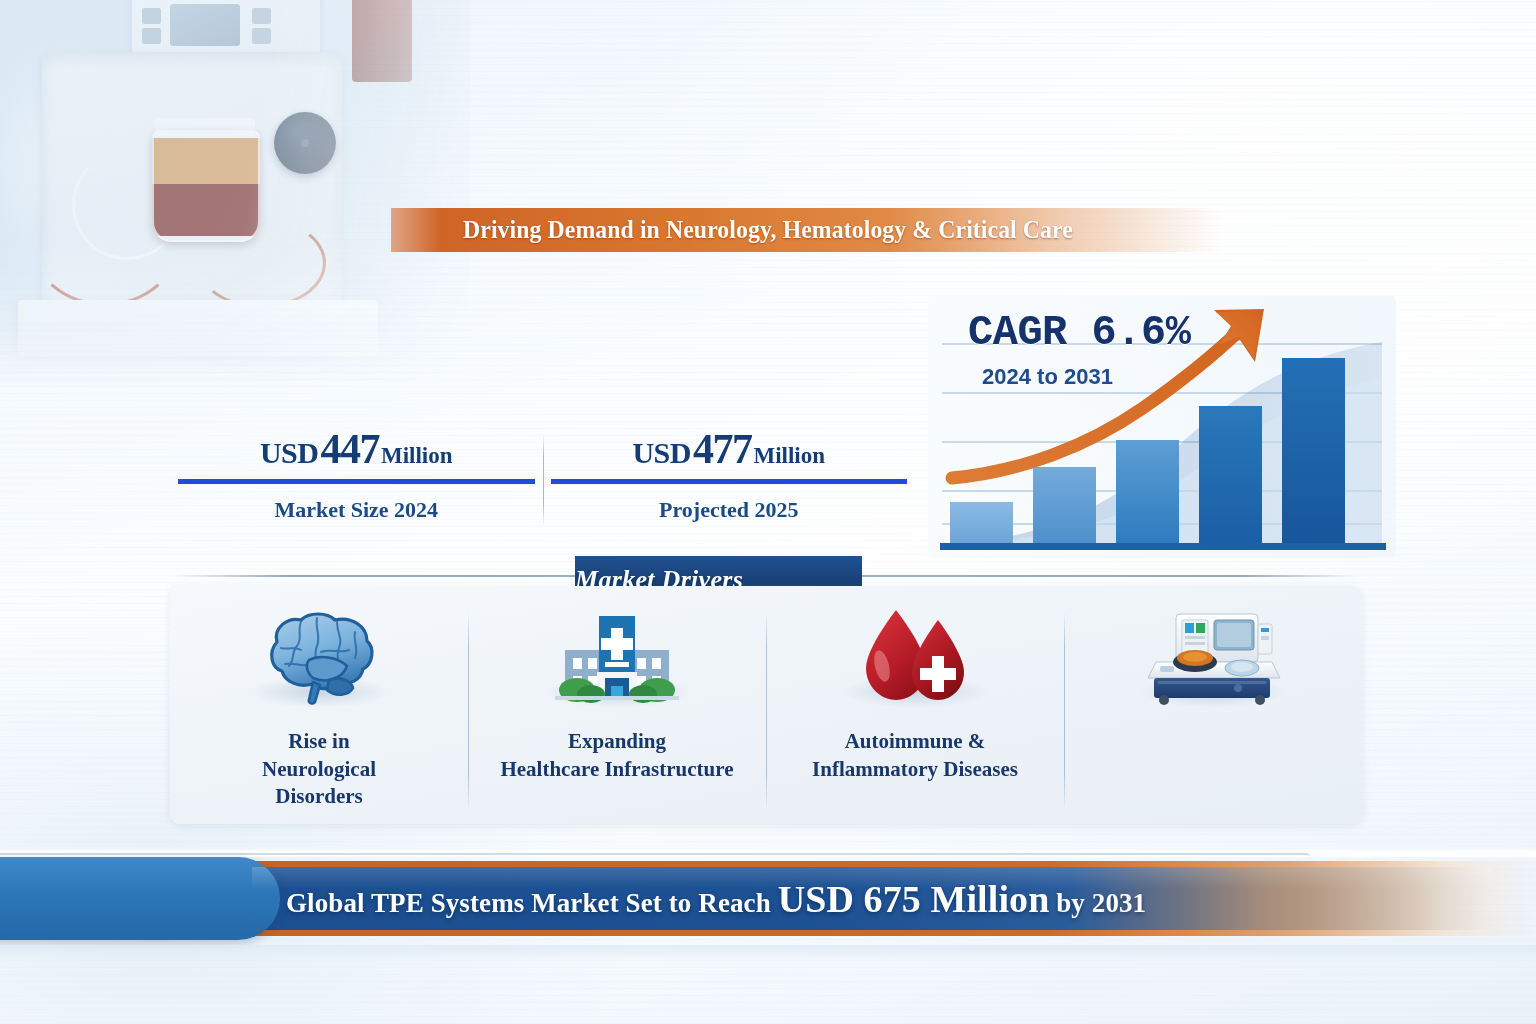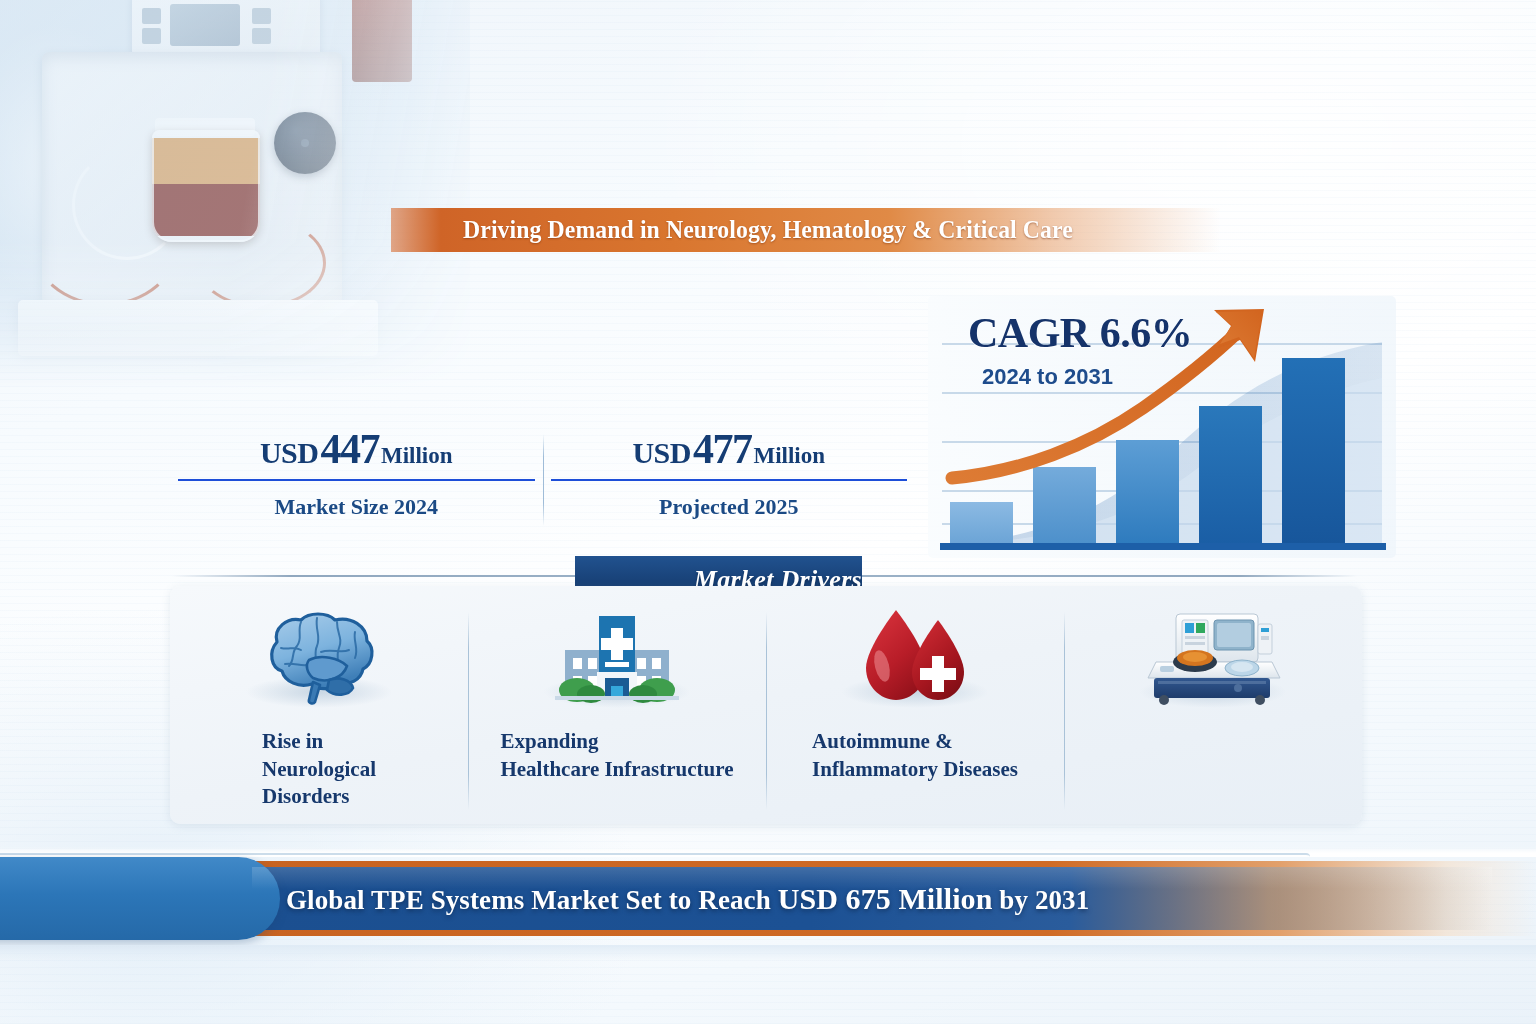--- a/index.html
+++ b/index.html
@@ -99,58 +99,58 @@
   
   .stats{ position:absolute; left:170px; top:428px; width:745px; height:100px; display:flex; }
   .stat{ flex:1; position:relative; padding:0 8px; text-align:center; }
   .stat + .stat::before{
     content:""; position:absolute; left:0; top:6px; bottom:2px; width:1px;
     background:linear-gradient(180deg, rgba(180,203,224,0), #9fbcd8 25%, #9fbcd8 75%, rgba(180,203,224,0));
   }
   .stat-val{
     font-family:"Liberation Serif", serif; color:#153d74;
     white-space:nowrap; line-height:1; padding-bottom:9px;
-    border-bottom:2px solid #1d4ed8;
+    border-bottom:5px solid #1d4ed8;
   }
   .sv-usd{ font-weight:bold; font-size:30px; letter-spacing:-.5px; }
   .sv-num{ font-weight:bold; font-size:42px; letter-spacing:-1.5px; margin:0 2px; }
   .sv-unit{ font-weight:bold; font-size:23px; }
   .stat-lbl{
     font-family:"Liberation Serif", serif; font-weight:bold;
     font-size:22px; color:#1b4a85; margin-top:13px; white-space:nowrap;
   }
 
   
   .chart{ position:absolute; left:928px; top:296px; width:468px; height:262px; }
   .chart svg{ display:block; }
   .cagr{
     position:absolute; left:40px; top:16px; pointer-events:none;
   }
   .cagr-main{
-    font-family:Liberation Serif, serif; font-weight:bold;
+    font-family:Liberation Mono, monospace; font-weight:bold;
     font-size:42px; color:#15336a; line-height:1;
     text-shadow:0 1px 0 rgba(255,255,255,.85);
     letter-spacing:-.5px; white-space:nowrap;
   }
   .cagr-sub{
     font-family:Liberation Sans, sans-serif; font-weight:bold;
     font-size:22px; color:#1e4c8c; margin-top:10px; margin-left:14px; white-space:nowrap;
   }
 
   
   .sec-rule{
     position:absolute; left:172px; top:575px; width:1185px; height:2px;
     background:linear-gradient(90deg, rgba(150,175,200,0), #7e99b4 10%, #8da7c0 50%, #7e99b4 90%, rgba(150,175,200,0));
     opacity:.85;
   }
   .ribbon{
     position:absolute; left:575px; top:556px; width:287px; height:48px;
     background:linear-gradient(180deg,#1f4f8b,#123a६e);
     background:linear-gradient(180deg,#21528f 0%,#173f74 60%,#113366 100%);
-    display:flex; align-items:center; justify-content:flex-end;
+    display:flex; align-items:center; justify-content:flex-start;
     clip-path:polygon(0 0, 100% 0, 100% 100%, 96% 100%, 100% 86%, 100% 100%, 0 100%, 4% 86%, 0 100%);
     box-shadow:0 3px 8px rgba(25,55,95,.30);
   }
   .ribbon::before, .ribbon::after{
     content:""; position:absolute; top:0; width:16px; height:48px; background:inherit;
   }
   .ribbon::before{ left:-15px; clip-path:polygon(100% 0, 100% 100%, 0 100%, 42% 50%, 0 0); }
   .ribbon::after{ right:-15px; clip-path:polygon(0 0, 100% 0, 58% 50%, 100% 100%, 0 100%); }
   .ribbon-txt{
     font-family:"Liberation Serif", serif; font-weight:bold; font-style:italic;
@@ -174,21 +174,21 @@
   .ic-wrap{ position:relative; width:200px; height:104px; display:flex; align-items:flex-end; justify-content:center; }
   .ic-shadow{
     position:absolute; left:50%; bottom:-2px; transform:translateX(-50%);
     width:148px; height:32px; border-radius:50%;
     background:radial-gradient(ellipse at center, rgba(168,190,210,.55), rgba(168,190,210,0) 70%);
   }
   .ic{ position:relative; z-index:2; }
   .driver-lbl{
     font-family:"Liberation Serif", serif; font-weight:bold;
     font-size:21px; line-height:1.32; color:#16386c;
-    margin-top:22px; max-width:94%;
+    text-align:center; margin-top:22px; max-width:94%;
   }
 
   
   .foot{ position:absolute; left:0; top:845px; width:1536px; height:120px; }
   .foot-sep{
     position:absolute; left:0; top:2px; width:1536px; height:10px;
     background:linear-gradient(180deg, rgba(255,255,255,0), #ffffff 60%);
   }
   .foot-edge{
     position:absolute; left:0; top:8px; width:1310px; height:4px;
@@ -209,21 +209,21 @@
     background:linear-gradient(180deg,#4189c8 0%,#2c76b8 45%,#2569a8 100%);
     border-radius:0 44px 44px 0;
     box-shadow:0 3px 9px rgba(30,70,115,.28);
   }
   .foot-txt{
     font-family:"Liberation Serif", serif; font-weight:bold;
     font-size:27px; color:#ffffff; margin-left:34px; white-space:nowrap;
     text-shadow:0 2px 4px rgba(10,35,70,.65);
     position:relative; z-index:3; letter-spacing:.1px;
   }
-  .foot-txt .big{ font-size:30px; }
+  .foot-txt .big{ font-size:38px; }
   .foot-shine{
     position:absolute; left:252px; top:22px; width:1240px; height:22px;
     background:linear-gradient(180deg, rgba(255,255,255,.17), rgba(255,255,255,0));
     pointer-events:none;
   }
   .foot-under{
     position:absolute; left:0; top:100px; width:1536px; height:16px;
     background:linear-gradient(180deg, rgba(222,234,245,.85), rgba(255,255,255,0));
   }
 </style>

